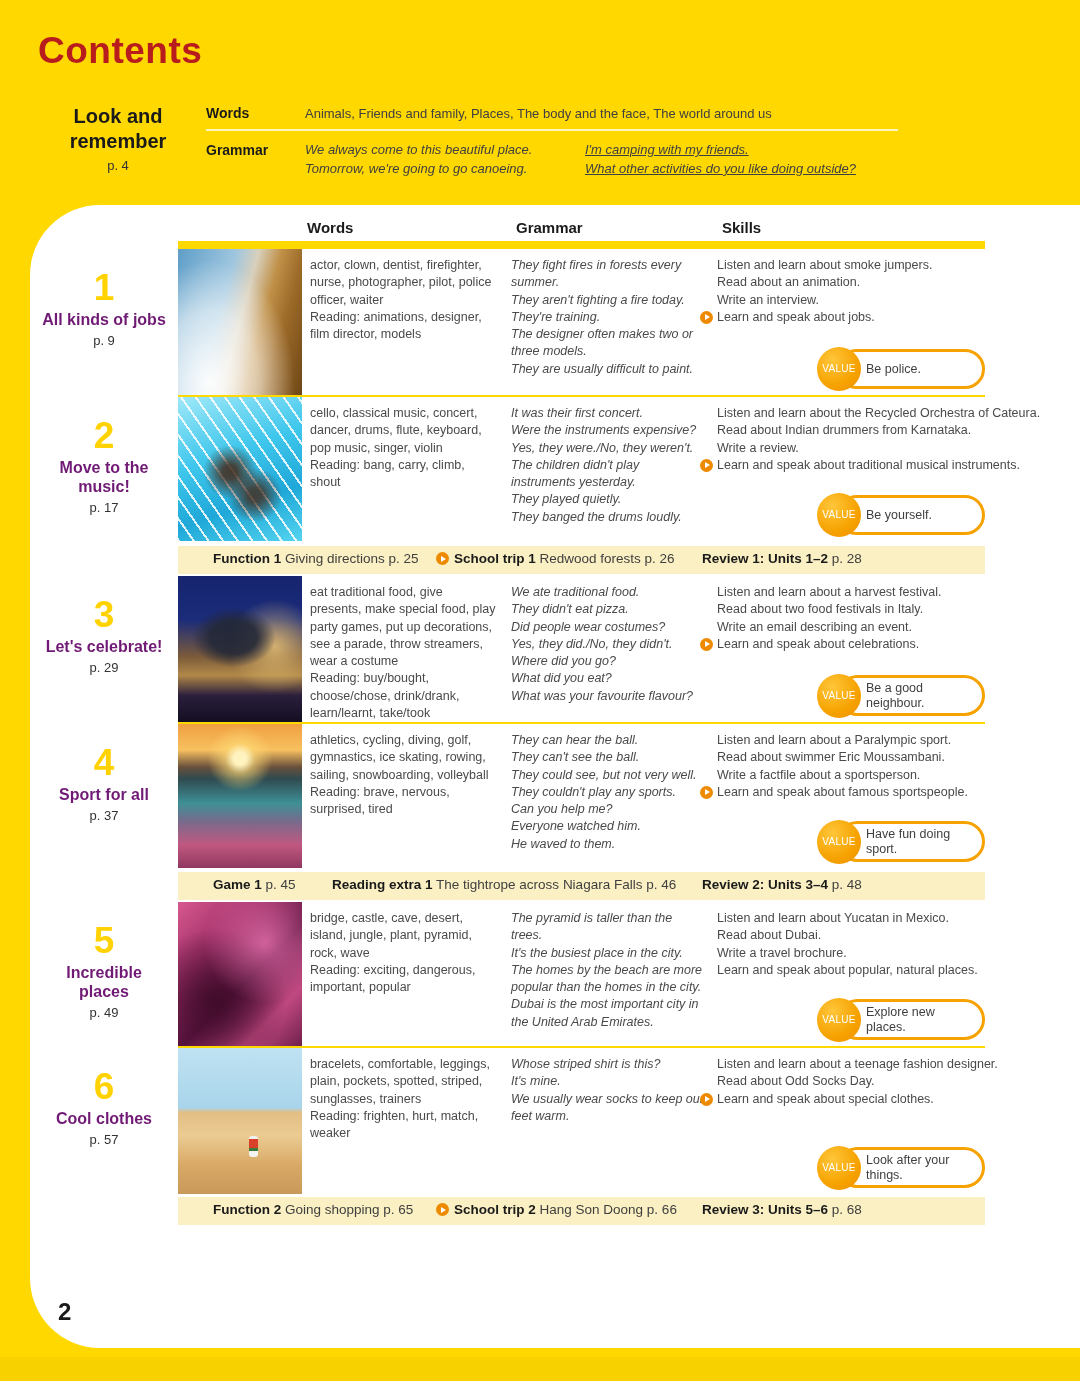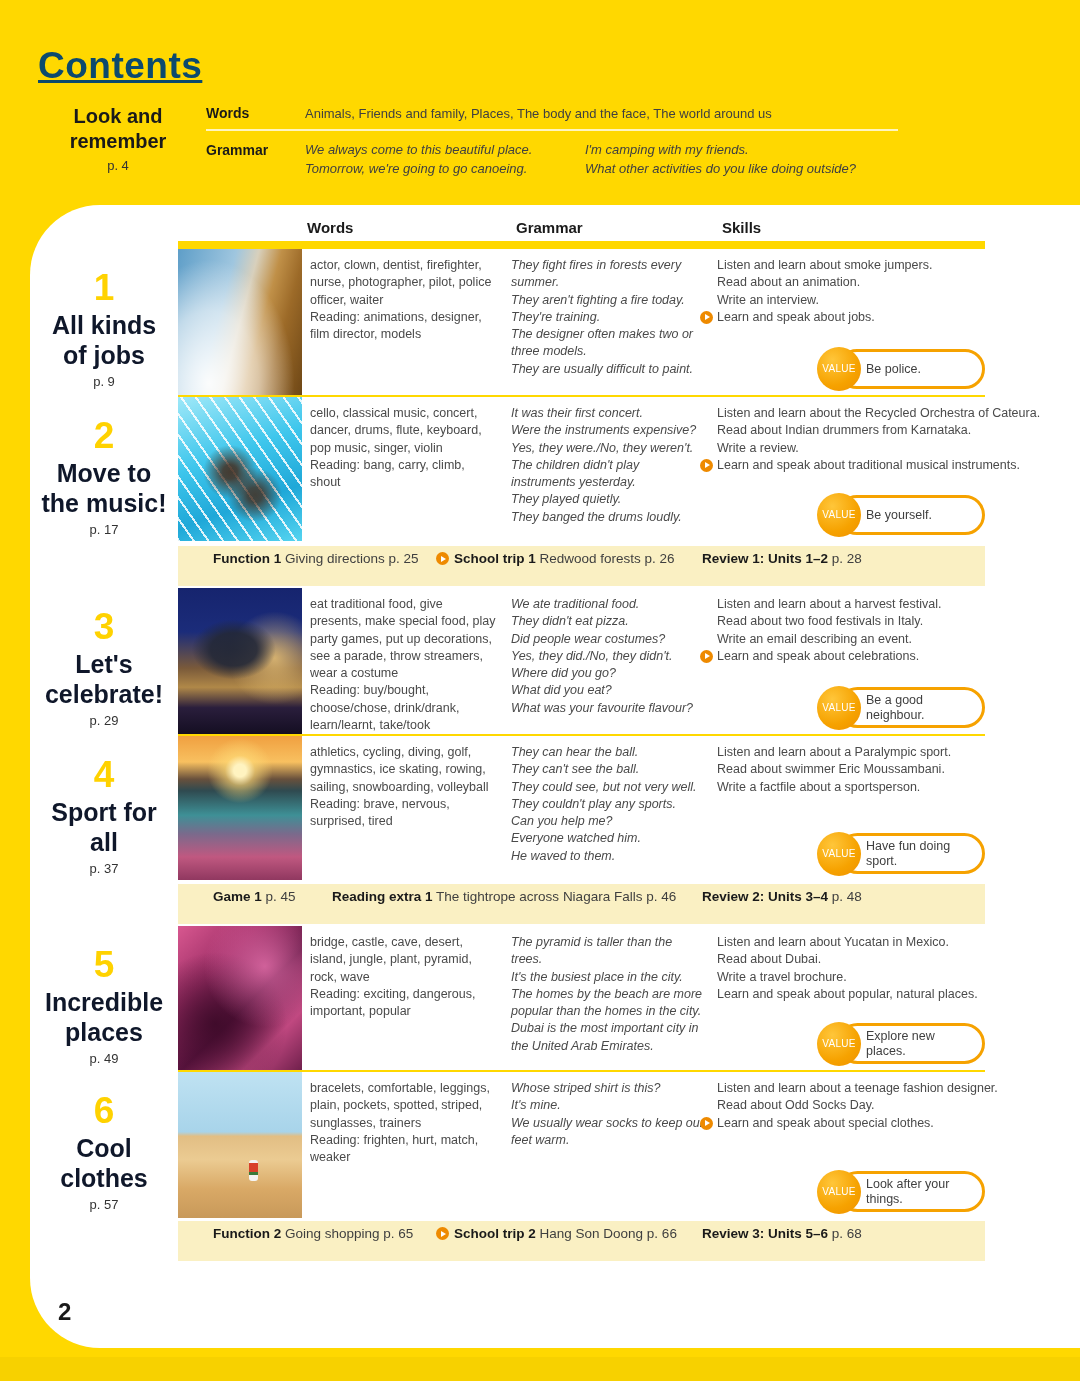--- a/index.html
+++ b/index.html
@@ -4,52 +4,52 @@
 <style>
   * { margin:0; padding:0; box-sizing:border-box; }
   html,body { background:#e8e8e8; }
   .page {
     position:relative; width:1080px; height:1381px; margin:0 auto;
     background:#FFD800; overflow:hidden;
     font-family:"Liberation Sans", sans-serif; color:#3f3f3f;
   }
   
   .contents-title {
-    position:absolute; left:38px; top:45px;
-    font-size:37px; font-weight:bold; color:#0c4a6e; letter-spacing:0.5px;text-decoration:underline;
+    position:absolute; left:38px; top:30px;
+    font-size:37px; font-weight:bold; color:#b91c1c; letter-spacing:0.5px;
   }
   .look-block { position:absolute; left:30px; top:100px; width:1000px; display:flex; }
   .look-label { width:176px; text-align:center; padding-top:4px; }
   .look-title { font-size:20px; font-weight:bold; color:#1a1a1a; line-height:1.25; }
   .look-page  { font-size:13px; color:#333; margin-top:4px; }
   .look-table { flex:1; }
   .look-row { display:flex; padding:4px 0 6px 0; }
   .look-rowlabel { width:99px; font-size:14px; font-weight:bold; color:#1a1a1a; padding-top:1px; }
   .look-words-text { flex:1; font-size:13px; color:#404040; padding-top:2px; }
   .look-divider { height:2px; background:rgba(255,255,255,0.75); margin:2px 0 6px 0; width:692px; }
   .look-grammar-cols { flex:1; display:flex; }
   .look-gcol1 { width:280px; }
-  .look-gcol2 { flex:1; }
+  .look-gcol2 { flex:1;text-decoration:underline; }
   .look-grammar-cols div div { font-style:italic; font-size:13px; color:#404040; line-height:1.45; }
   
   .panel {
     position:absolute; left:30px; top:205px; width:1050px; height:1143px;
     background:#ffffff; border-radius:70px 0 0 70px;
   }
   .thead { position:relative; height:36px; }
   .th { position:absolute; top:14px; font-size:15px; font-weight:bold; color:#1a1a1a; }
   .th-words { left:277px; } .th-grammar { left:486px; } .th-skills { left:692px; }
   .head-bar { margin-left:148px; width:807px; height:8px; background:#FFD800; }
   .row-sep { margin-left:148px; width:807px; height:2px; background:#FFD800; }
   
   .unit-row { display:flex; position:relative; }
   .h146 { height:146px; } .h144 { height:144px; }
   .col-label { width:148px; text-align:center; padding-top:20px; }
   .unit-number { font-size:37px; font-weight:bold; color:#FFD200; line-height:1; }
-  .unit-title { font-size:25px; font-weight:bold; color:#0f172a; line-height:1.2; margin:4px 10px 0 10px; }
+  .unit-title { font-size:16px; font-weight:bold; color:#701a75; line-height:1.2; margin:4px 10px 0 10px; }
   .unit-page { font-size:13px; color:#333; margin-top:4px; }
   .col-img { width:124px; position:relative; overflow:hidden; }
   .col-words { width:209px; padding:8px 14px 0 8px; }
   .col-grammar { width:206px; padding:8px 12px 0 0; }
   .col-skills { flex:1; padding:8px 0 12px 0; position:relative; }
   .col-words, .col-grammar, .col-skills { font-size:12.5px; line-height:1.38; color:#4a4a4a; }
   .it { }
   .rd-label { font-style:normal; }
   .col-grammar > div > div { font-style:italic; }
   .skill-line { position:relative; }
@@ -64,21 +64,21 @@
   .value-pill { position:absolute; right:95px; bottom:6px; width:148px; min-height:40px;
     background:#fff; border:3px solid #F6A200; border-radius:22px;
     padding:3px 6px 3px 26px; display:flex; align-items:center;
     font-size:12.5px; line-height:1.15; color:#3f3f3f; }
   .value-circle { position:absolute; left:-23px; top:50%; transform:translateY(-50%);
     width:44px; height:44px; border-radius:50%;
     background:radial-gradient(circle at 35% 30%, #FFC63A 0%, #F6A200 60%, #EE9000 100%);
     color:#fff; font-weight:normal; font-size:10px; letter-spacing:0.3px;
     display:flex; align-items:center; justify-content:center; }
   
-  .strip { margin-left:148px; width:807px; height:40px; background:#FAF0C3;
+  .strip { margin-left:148px; width:807px; height:28px; background:#FAF0C3;
     position:relative; font-size:13.5px; color:#3f3f3f; }
   .strip-item { position:absolute; top:5px; white-space:nowrap; }
   .strip b { color:#1a1a1a; }
   .s-pos1 { left:35px; } .s-pos2 { left:258px; } .s-pos2b { left:154px; } .s-pos3 { left:524px; }
   .strip-m1 { margin-top:5px; margin-bottom:2px; }
   .strip-m2 { margin-top:4px; margin-bottom:2px; }
   .strip-m3 { margin-top:3px; }
   
   .img-jobs { background:
     radial-gradient(ellipse at 25% 92%, rgba(255,255,255,0.95) 0%, rgba(255,255,255,0.55) 38%, rgba(255,255,255,0) 65%),
@@ -275,20 +275,21 @@
             <div>They couldn't play any sports.</div>
             <div>Can you help me?</div>
             <div>Everyone watched him.</div>
             <div>He waved to them.</div>
           </div>
       </div>
       <div class="col-skills">
         <div class="skill-line">Listen and learn about a Paralympic sport.</div>
         <div class="skill-line">Read about swimmer Eric Moussambani.</div>
         <div class="skill-line">Write a factfile about a sportsperson.</div>
+        <div class="skill-line"><span class="play-icon"></span><span>Learn and speak about famous sportspeople.</span></div>
         <div class="value-pill">
           <span class="value-circle">VALUE</span>
           <span>Have fun doing sport.</span>
         </div>
       </div>
     </div>
 
     <div class="strip strip-m2">
       <span class="strip-item s-pos1"><b>Game 1</b> <span>p. 45</span></span>
       <span class="strip-item s-pos2b"><b>Reading extra 1</b> <span>The tightrope across Niagara Falls p. 46</span></span>

